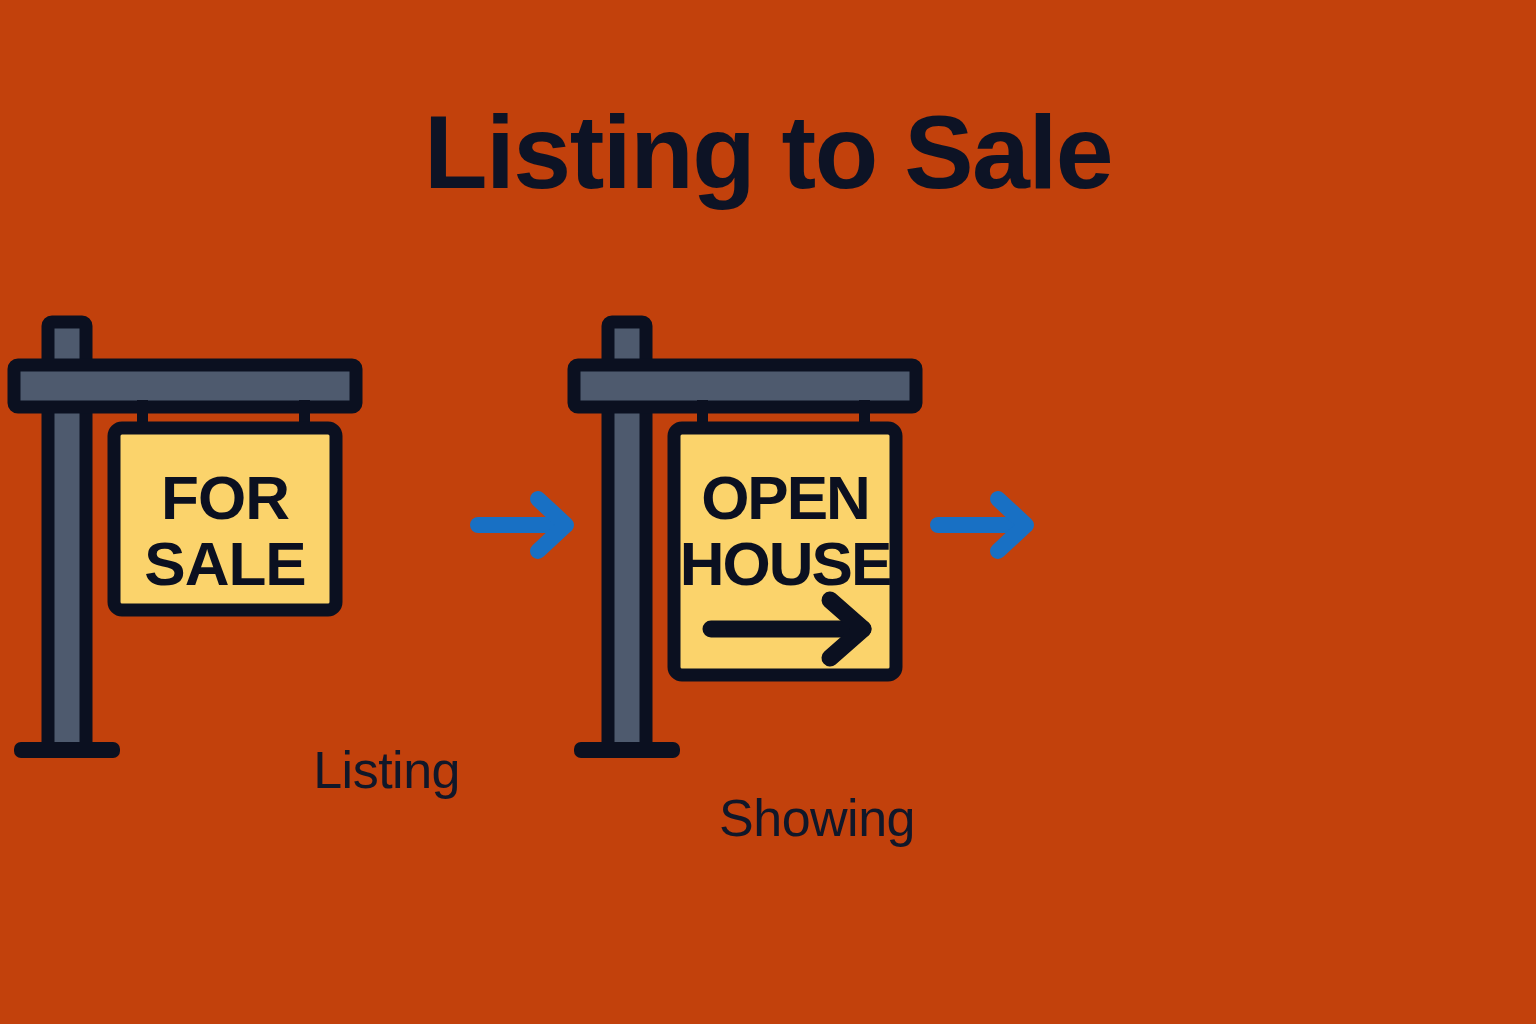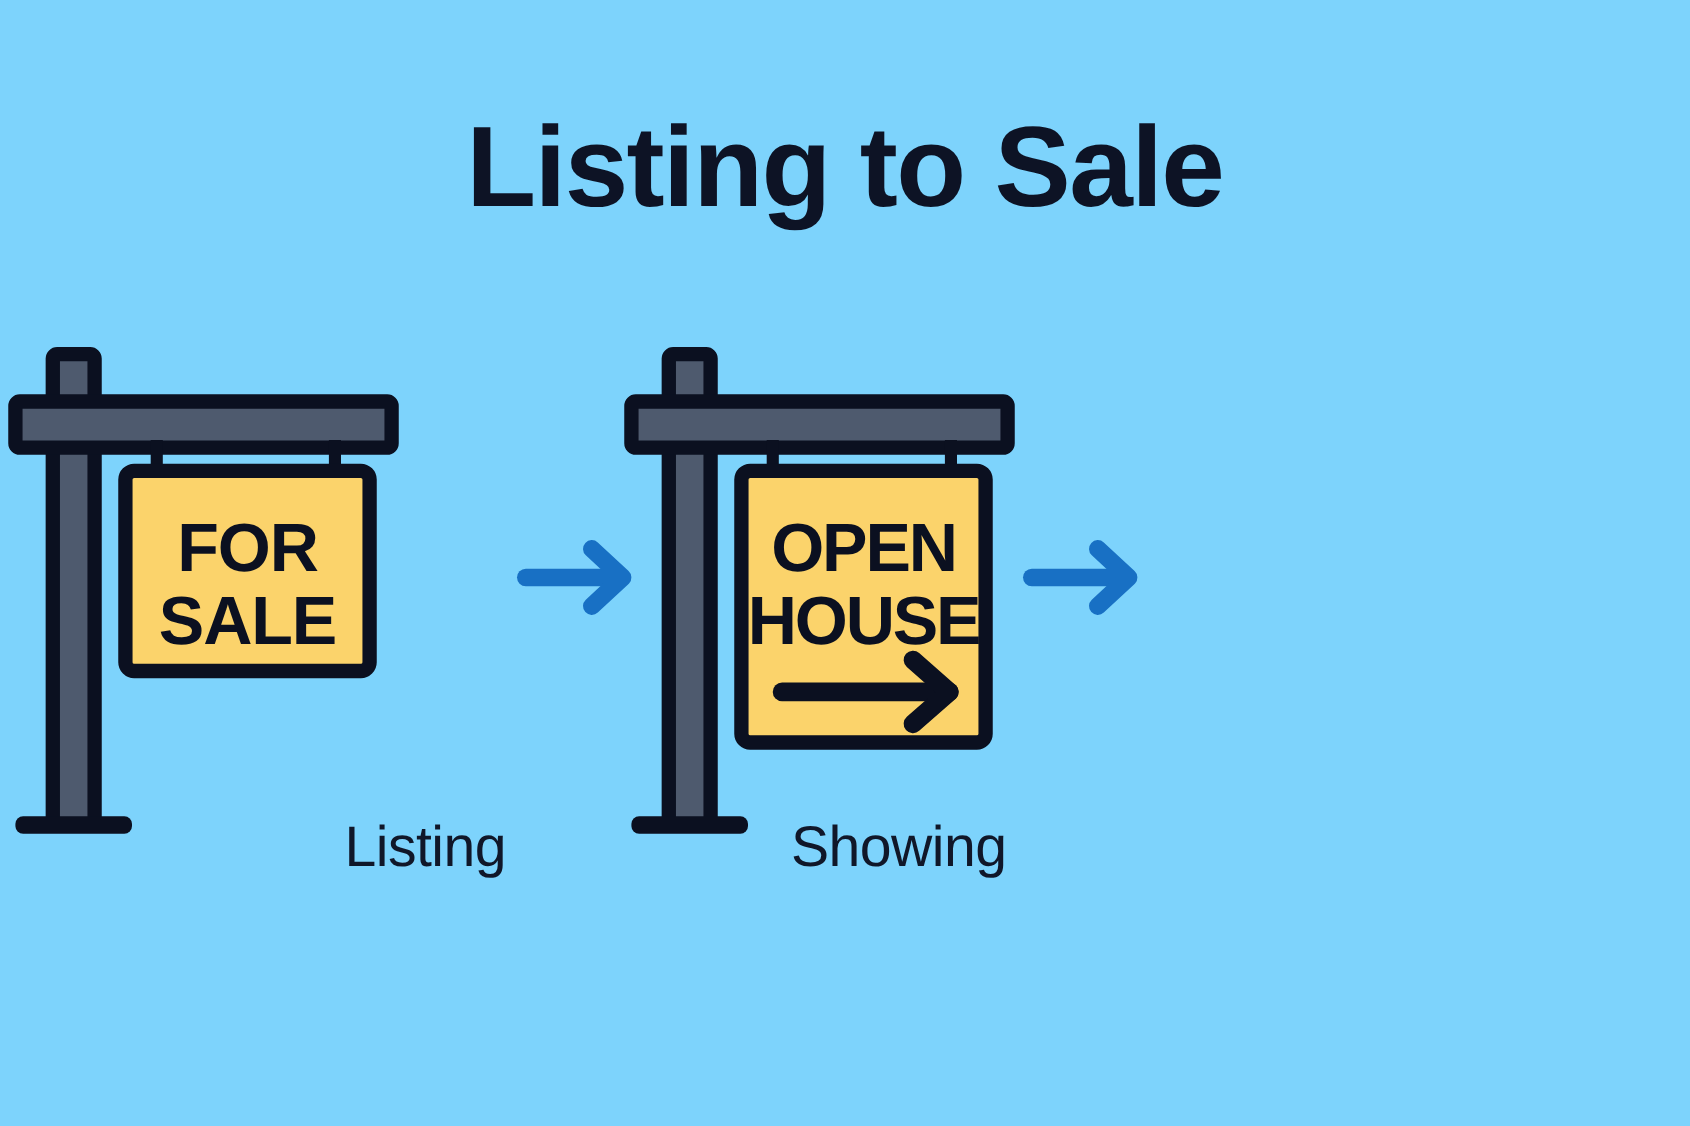--- a/index.html
+++ b/index.html
@@ -13,21 +13,21 @@
     background: #FEFDF5;
     font-family: "Liberation Sans", sans-serif;
     overflow: hidden;
     position: relative;
   }
 
   #page {
     position: relative;
     width: 1536px;
     height: 1024px;
-    background: #7dd3fc;
+    background: #c2410c;
   }
 
   
   #title {
     position: absolute;
     left: 0;
     top: 98px;
     width: 1536px;
     text-align: center;
     font-size: 104px;
@@ -72,21 +72,21 @@
     top: 740px;
     width: 460px;
     text-align: right;
     font-size: 52px;
     font-weight: 400;
     color: #101729;
     letter-spacing: -0.5px;
     white-space: nowrap;
   }
   .sign-group.g1 .step-label { left: 0px; }
-  .sign-group.g2 .step-label { left: 0px; }
+  .sign-group.g2 .step-label { left: 0px; margin-top: 48px; }
   .sign-group.g3 .step-label { left: 0px; }
 
   
   .connector {
     position: absolute;
     top: 486px;
     width: 120px;
     height: 78px;
   }
   .connector.c1 { left: 466px; }

